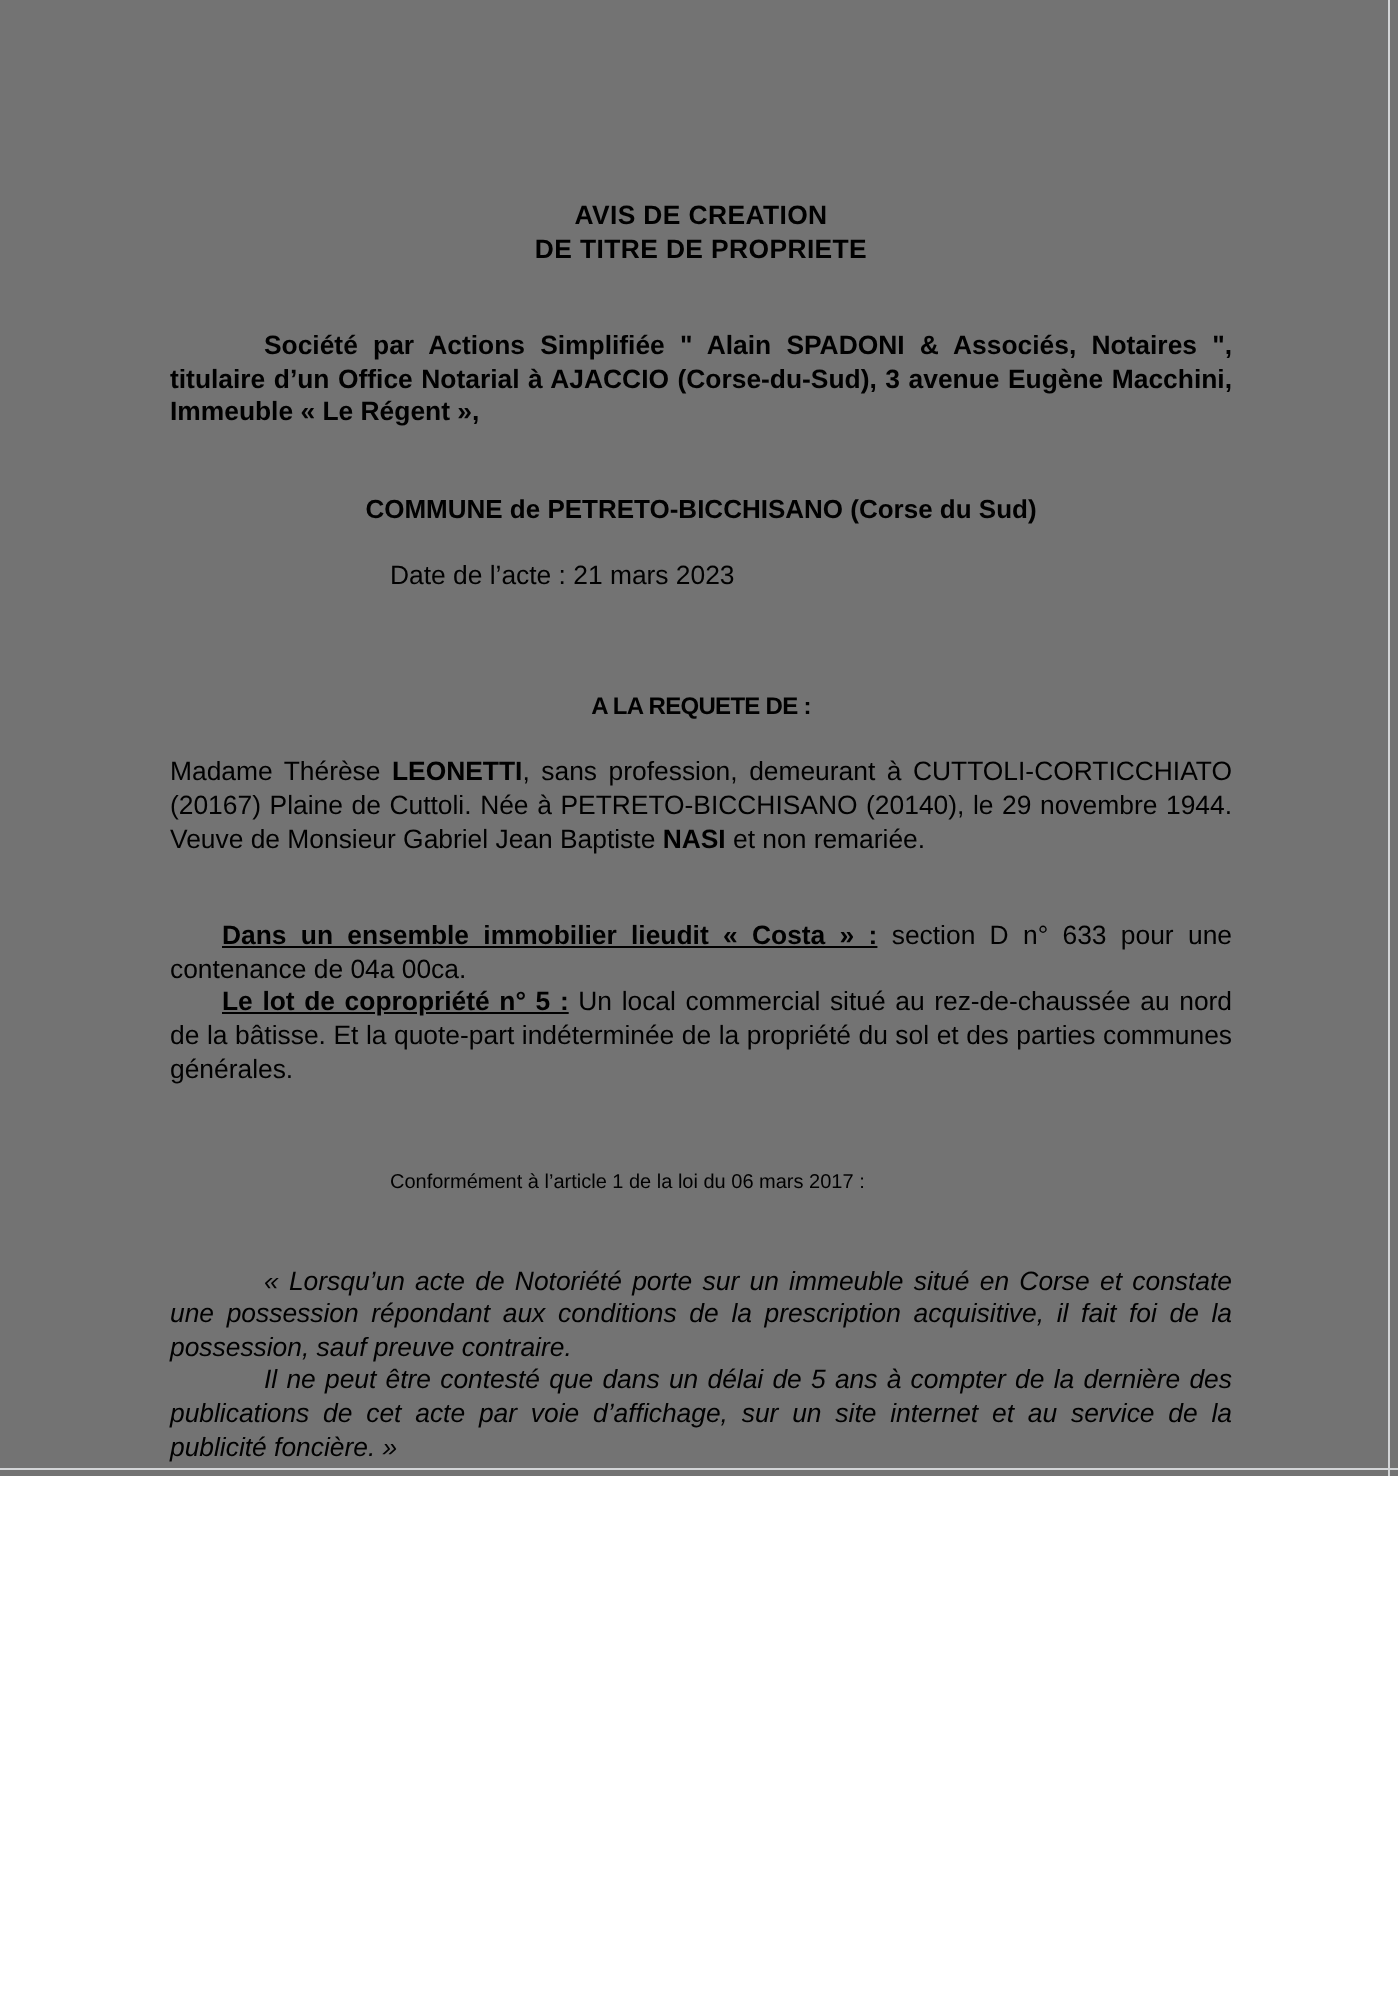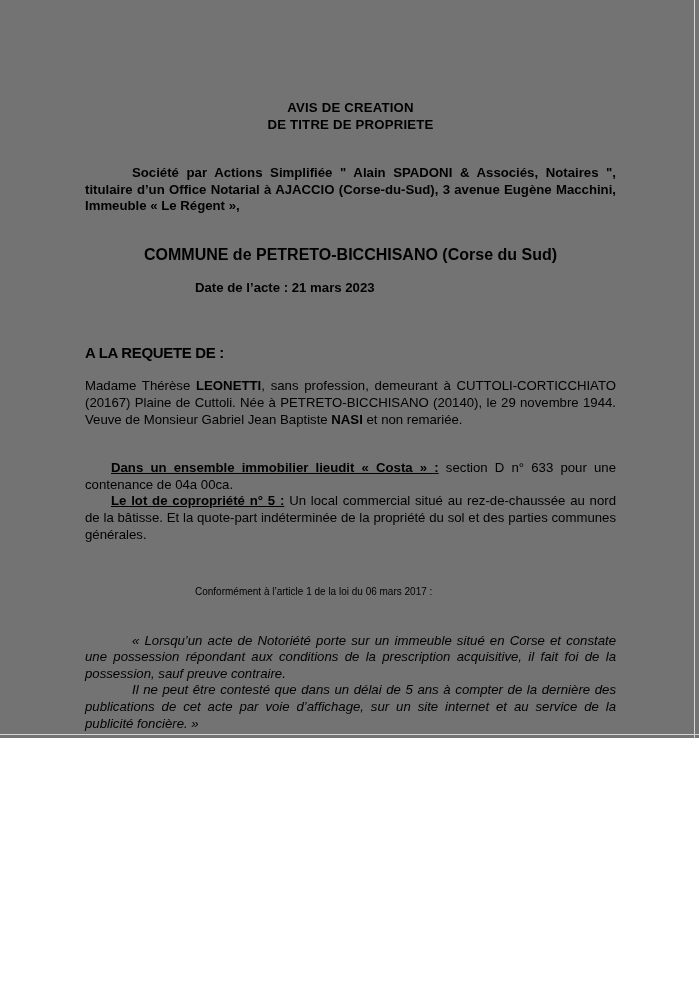--- a/index.html
+++ b/index.html
@@ -91,37 +91,38 @@
     font-weight: bold;
     font-size: 13.2px;
     line-height: 16.6px;
     text-align: justify;
     text-align-last: left;
     text-indent: 47px;
   }
 
   .commune-line {
     font-weight: bold;
-    font-size: 16px;
+    font-size: 13px;
     line-height: 16.6px;
     text-align: center;
   }
 
   .date-line {
-    font-weight: bold;
+    font-weight: normal;
     font-size: 13.2px;
     line-height: 16.6px;
     padding-left: 110px;
   }
 
   .requete-line {
     font-weight: bold;
-    font-size: 15px;
+    font-size: 12px;
     line-height: 16.6px;
     letter-spacing: -0.35px;
+    text-align: center;
   }
 
   .quote-block {
     font-style: italic;
     font-size: 13.2px;
     line-height: 16.6px;
     text-align: justify;
     text-align-last: left;
   }
 

